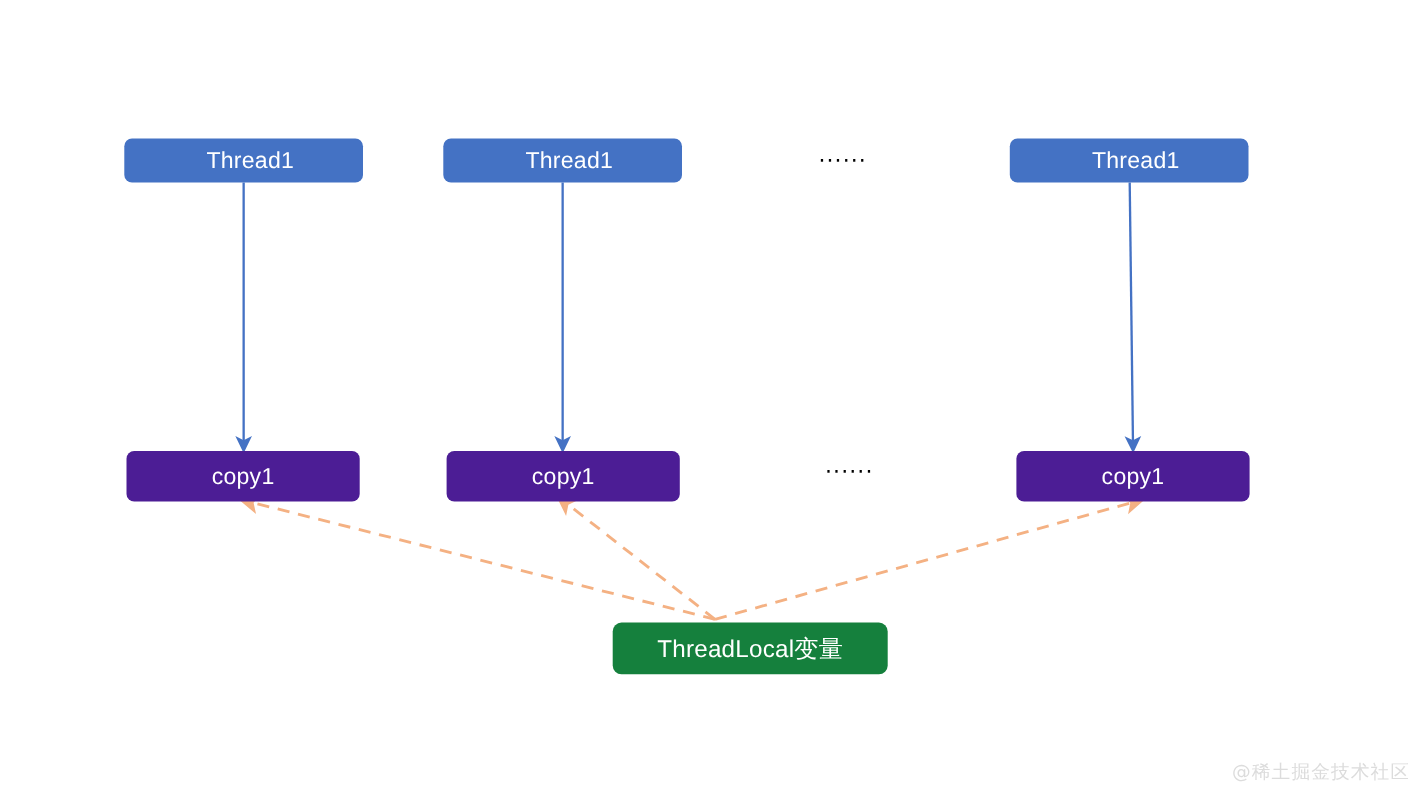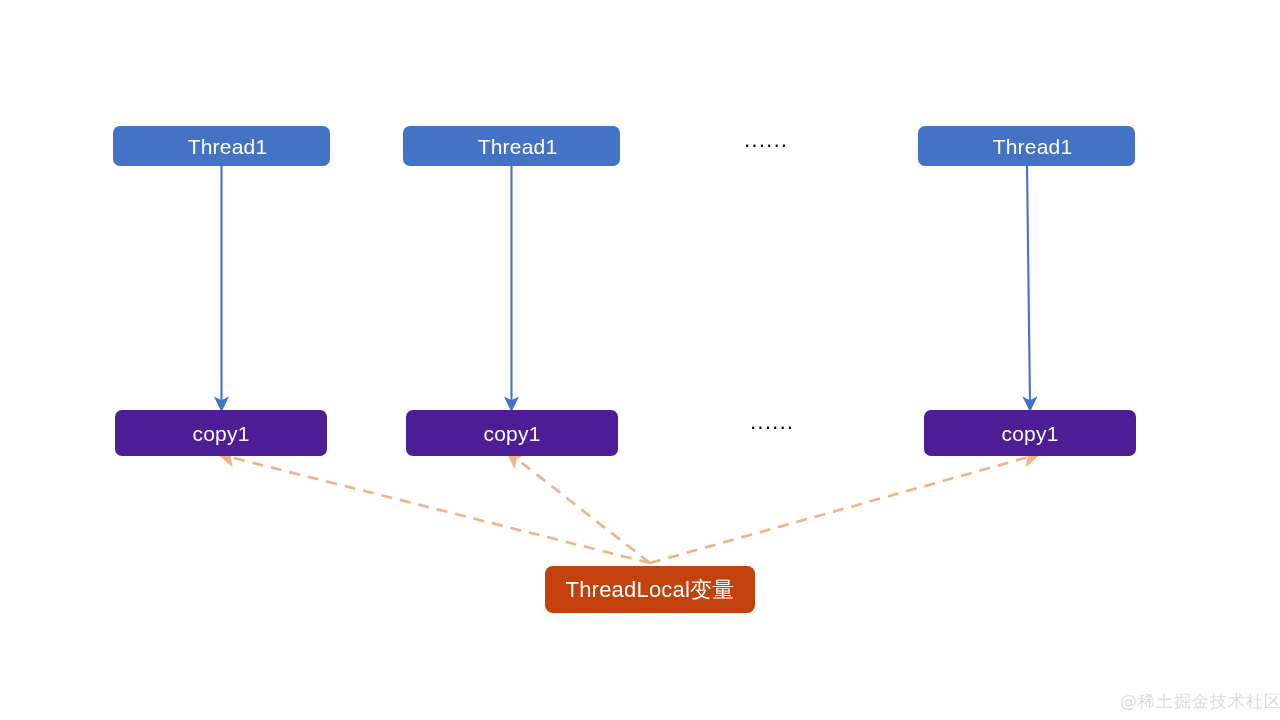--- a/index.html
+++ b/index.html
@@ -47,25 +47,26 @@
     width: 217px;
     height: 40px;
     padding-left: 12px;
   }
   .node-copy {
     background: #4c1d95;
     width: 212px;
     height: 46px;
   }
   .node-threadlocal {
-    background: #c2410c;
-    width: 210px;
+    background: #15803d;
+    width: 250px;
     height: 47px;
     border-radius: 8px;
     font-size: 22px;
+    margin-left: 12px;
   }
   .ellipsis {
     position: absolute;
     color: #000000;
     font-size: 20px;
     letter-spacing: 1px;
     line-height: 1;
     white-space: nowrap;
     font-family: "DejaVu Sans", sans-serif;
   }

